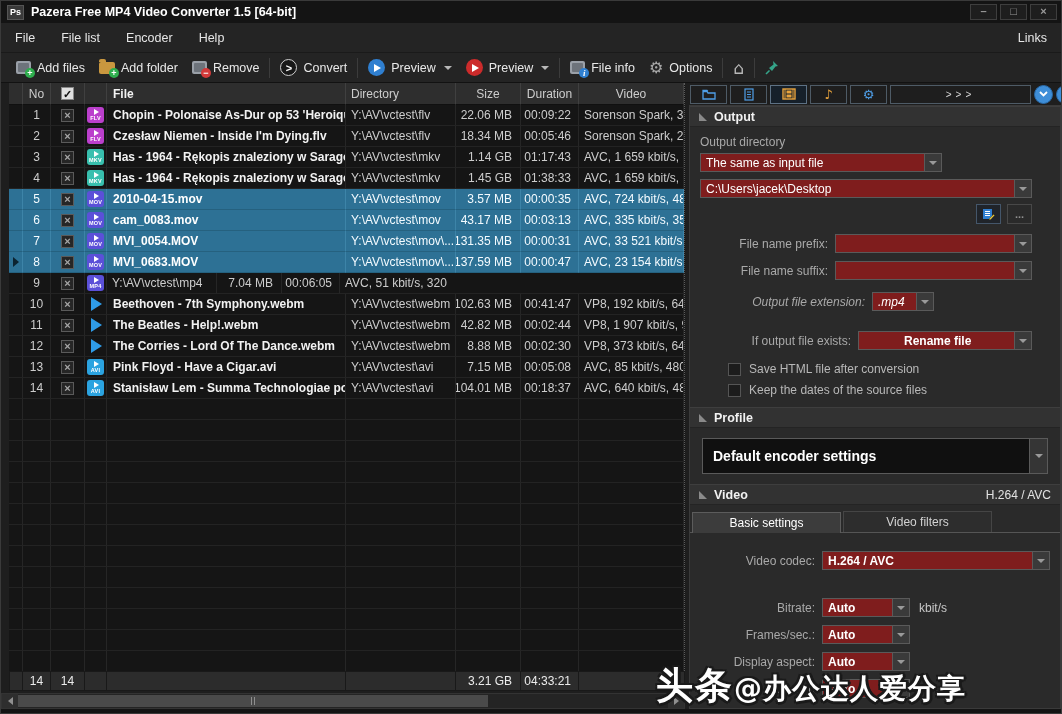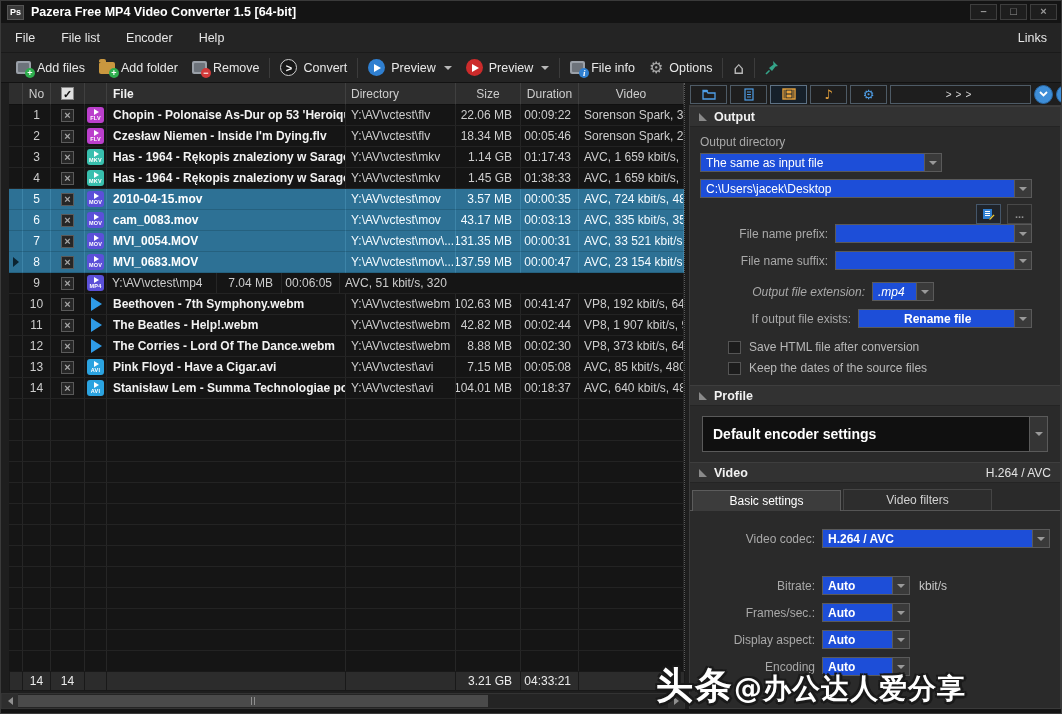--- a/index.html
+++ b/index.html
@@ -100,21 +100,21 @@
   .gearblue{color:#4f9fe8;font-size:13px;font-family:"DejaVu Sans",sans-serif;line-height:13px;}
 
   .pbody{flex:1;background:#2a2a2a;border:1px solid #3a3a3a;display:flex;overflow:hidden;position:relative;}
   .pcontent{flex:1;overflow:hidden;font-size:12px;}
   .group-hd{height:21px;background:#323232;border-top:1px solid #3e3e3e;border-bottom:1px solid #242424;
     display:flex;align-items:center;gap:7px;padding:0 9px;font-weight:bold;font-size:12.5px;color:#f2f2f2;}
   .gtri{width:0;height:0;border-bottom:8px solid #8a8a8a;border-right:8px solid transparent;}
   .ghd-right{margin-left:auto;font-weight:normal;font-size:12px;color:#e2e2e2;}
 
   .plabel{color:#a9a9a9;}
-  .combo{display:flex;height:19px;background:#1d4ed8;border:1px solid #5a5a5a;align-items:stretch;}
+  .combo{display:flex;height:19px;background:#7f1d1d;border:1px solid #5a5a5a;align-items:stretch;}
   .combo .val{flex:1;padding:2px 5px 0 5px;color:#fff;white-space:nowrap;overflow:hidden;font-size:12px;}
   .combo .arr{width:17px;background:#3a3a3a;border-left:1px solid #5a5a5a;display:flex;align-items:center;justify-content:center;}
   .arrtri{width:0;height:0;border-left:4px solid transparent;border-right:4px solid transparent;border-top:4px solid #9a9a9a;}
   .frow{display:flex;align-items:center;}
   .cbrow{display:flex;align-items:center;gap:8px;margin-left:28px;color:#b8b8b8;}
   .cbbox{width:13px;height:13px;background:#1c1c1c;border:1px solid #555;flex:none;}
 
   .bigcombo{display:flex;height:36px;background:#101010;border:1px solid #5a5a5a;margin:10px 12px 0 12px;}
   .bigcombo .val{flex:1;display:flex;align-items:center;padding-left:10px;font-weight:bold;font-size:14px;color:#fff;}
   .bigcombo .arr{width:18px;background:#353535;border-left:1px solid #5a5a5a;display:flex;align-items:center;justify-content:center;}
@@ -737,21 +737,21 @@
                   <rect x="1" y="1" width="9" height="10" fill="#2f7fd0"></rect>
                   <line x1="3" y1="3.5" x2="8" y2="3.5" stroke="#fff"></line>
                     <line x1="3" y1="5.5" x2="8" y2="5.5" stroke="#fff"></line>
                     <line x1="3" y1="7.5" x2="8" y2="7.5" stroke="#fff"></line>
                   <path d="M7 11 L11.5 6.5 L12.5 7.5 L8 12 Z" fill="#e8c53d" stroke="#6a5a1a" stroke-width="0.5"></path>
                 </svg>
               </div>
               <div class="iconbtn grey">...</div>
             </div>
 
-            <div class="frow" style="">
+            <div class="frow" style="margin-top:10px;">
               <span class="plabel" style="width:135px;text-align:right;padding-right:7px;">File name prefix:</span>
               <div class="combo" style="flex:1;margin-right:18px;">
                 <span class="val"></span>
                 <span class="arr">
                     <span class="arrtri"></span>
                   </span>
               </div>
             </div>
             <div class="frow" style="margin-top:8px;">
               <span class="plabel" style="width:135px;text-align:right;padding-right:7px;">File name suffix:</span>
@@ -764,21 +764,21 @@
             </div>
             <div class="frow" style="margin-top:12px;font-style:italic;">
               <span class="plabel" style="width:172px;text-align:right;padding-right:7px;">Output file extension:</span>
               <div class="combo" style="width:62px;">
                 <span class="val">.mp4</span>
                 <span class="arr">
                     <span class="arrtri"></span>
                   </span>
               </div>
             </div>
-            <div class="frow" style="margin-top:8px;">
+            <div class="frow" style="margin-top:20px;">
               <span class="plabel" style="width:158px;text-align:right;padding-right:7px;">If output file exists:</span>
               <div class="combo" style="flex:1;margin-right:18px;padding-left:40px;">
                 <span class="val" style="font-weight:bold;">Rename file</span>
                 <span class="arr">
                     <span class="arrtri"></span>
                   </span>
               </div>
             </div>
             <div class="cbrow" style="margin-top:12px;">
               <span class="cbbox"></span>

